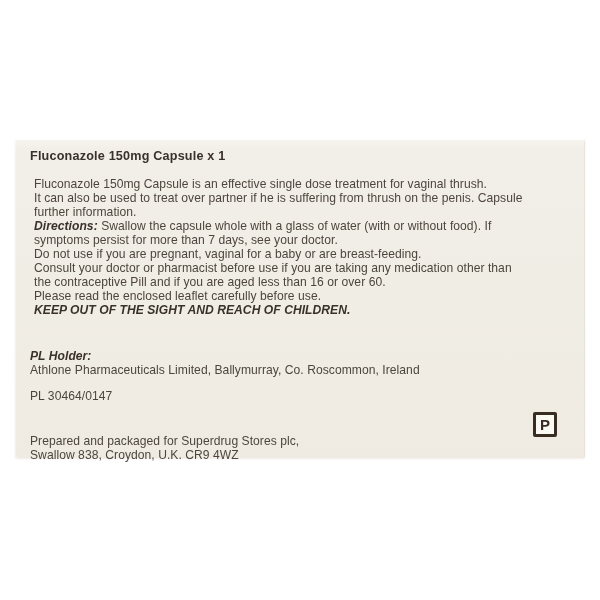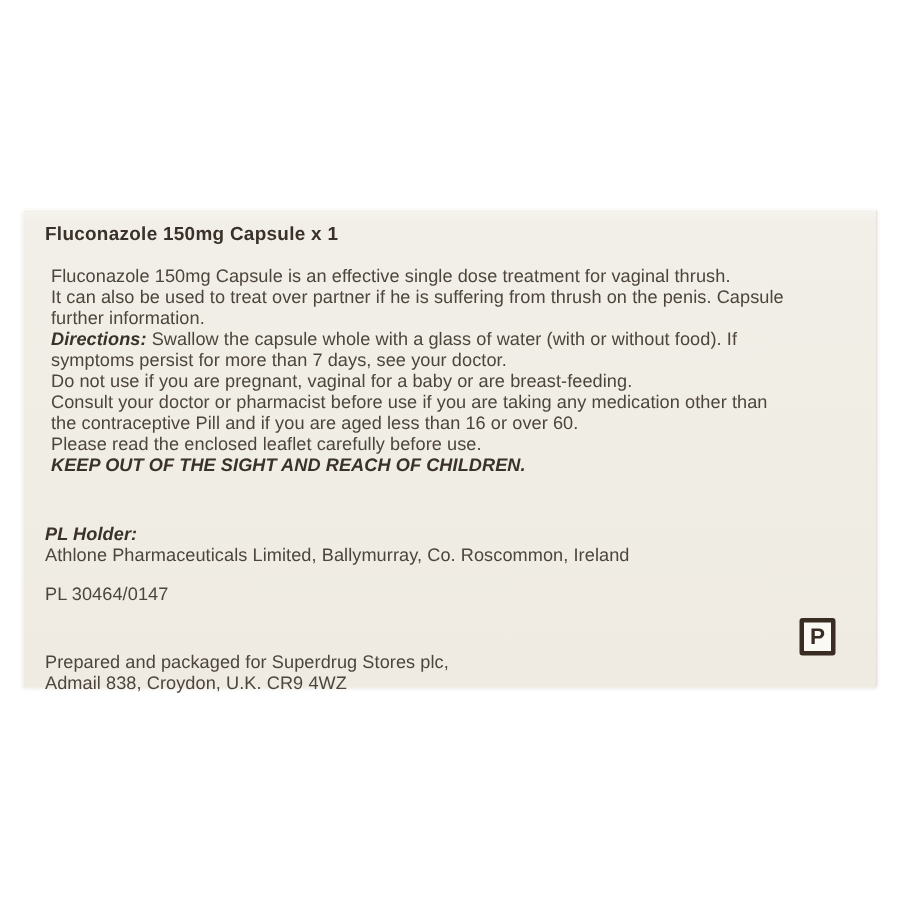--- a/index.html
+++ b/index.html
@@ -121,20 +121,20 @@
           <div class="line">Please read the enclosed leaflet carefully before use.</div>
           <div class="line bold">KEEP OUT OF THE SIGHT AND REACH OF CHILDREN.</div>
         </div>
       <div class="pl-holder">
         <div class="line bold">PL Holder:</div>
         <div class="line">Athlone Pharmaceuticals Limited, Ballymurray, Co. Roscommon, Ireland</div>
       </div>
       <div class="pl-number line">PL 30464/0147</div>
       <div class="prepared-lines">
           <div class="line">Prepared and packaged for Superdrug Stores plc,</div>
-          <div class="line">Admail 838, Croydon, U.K. CR9 4WZ</div>
+          <div class="line">Swallow 838, Croydon, U.K. CR9 4WZ</div>
         </div>
     </div>
     <div class="p-symbol">
       <span>P</span>
     </div>
   </div>
 </div>
 
 </body></html>

